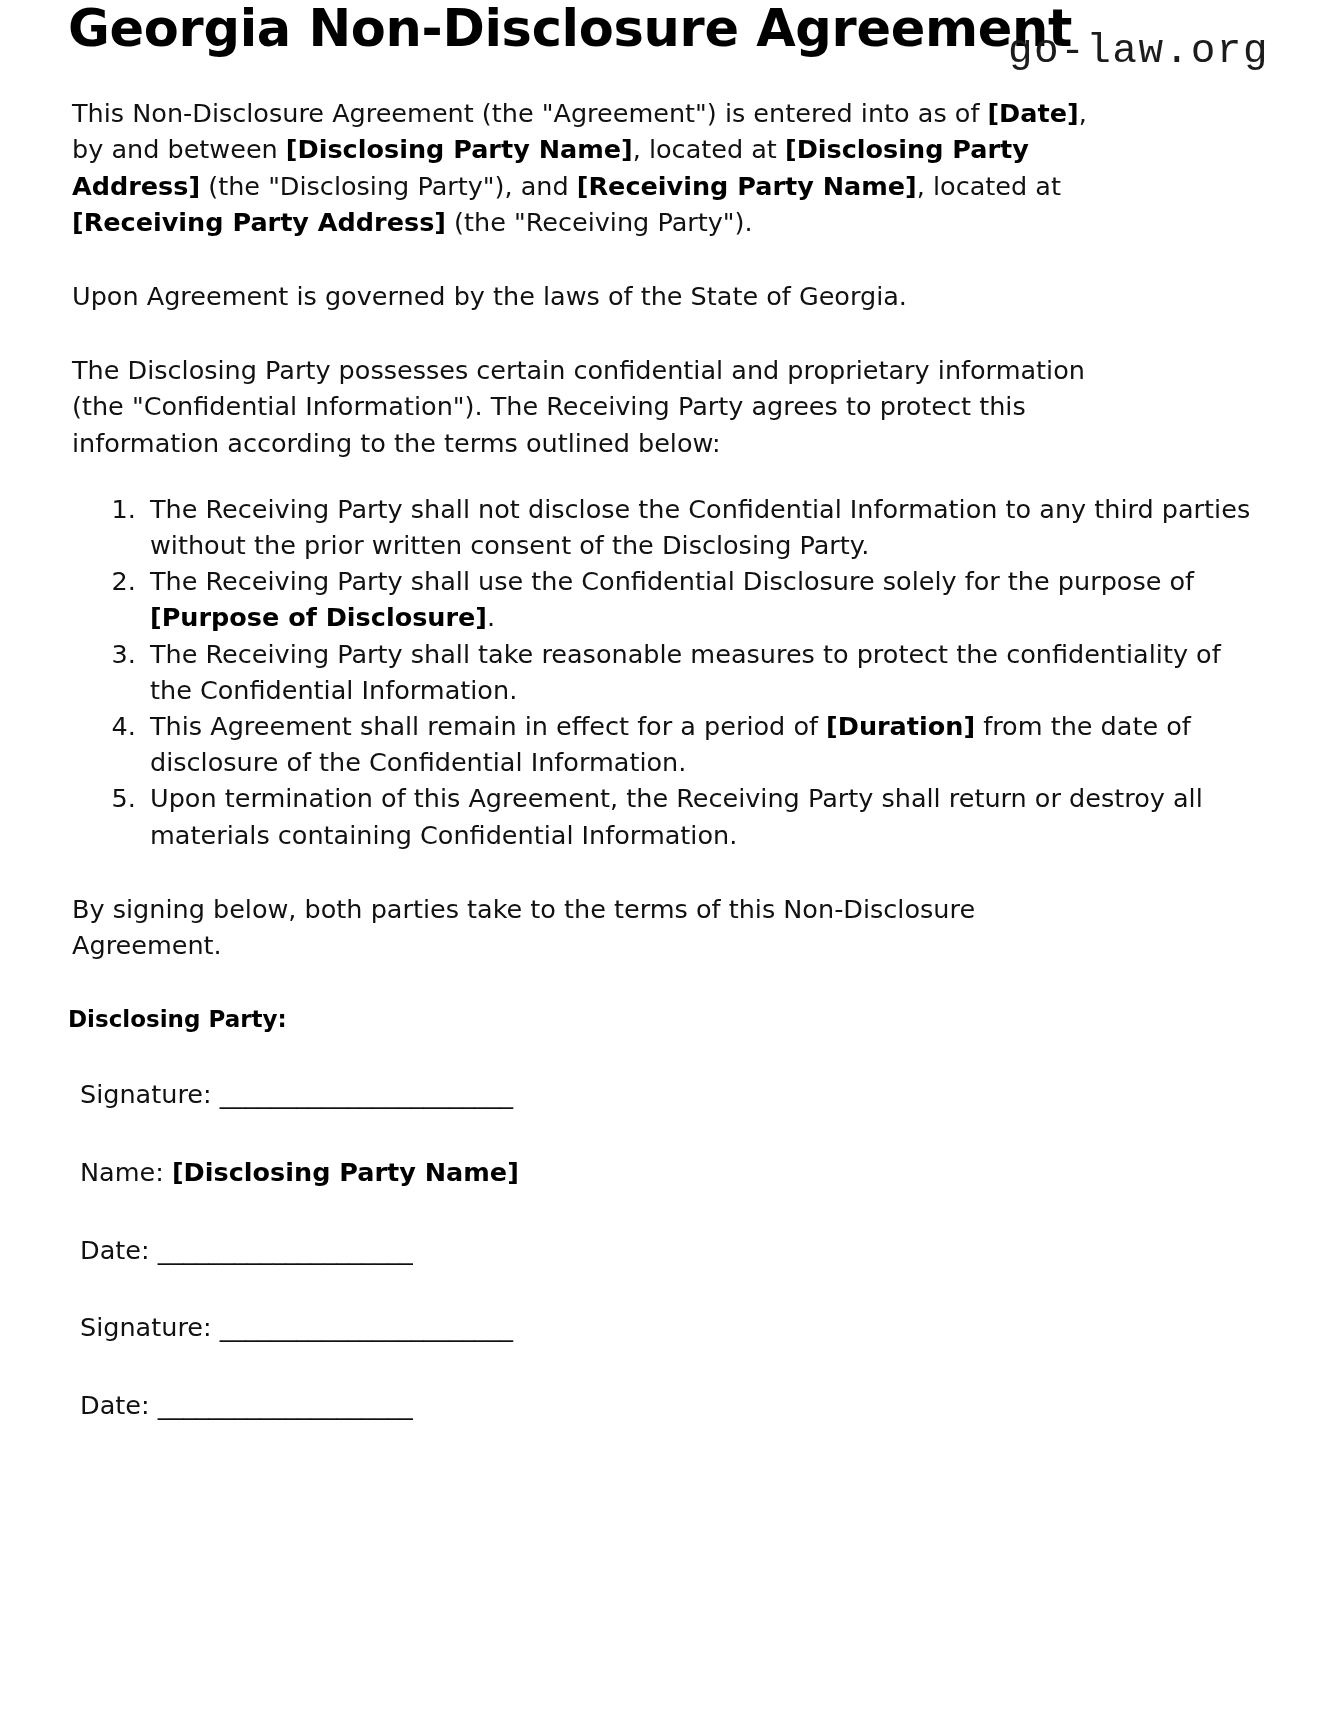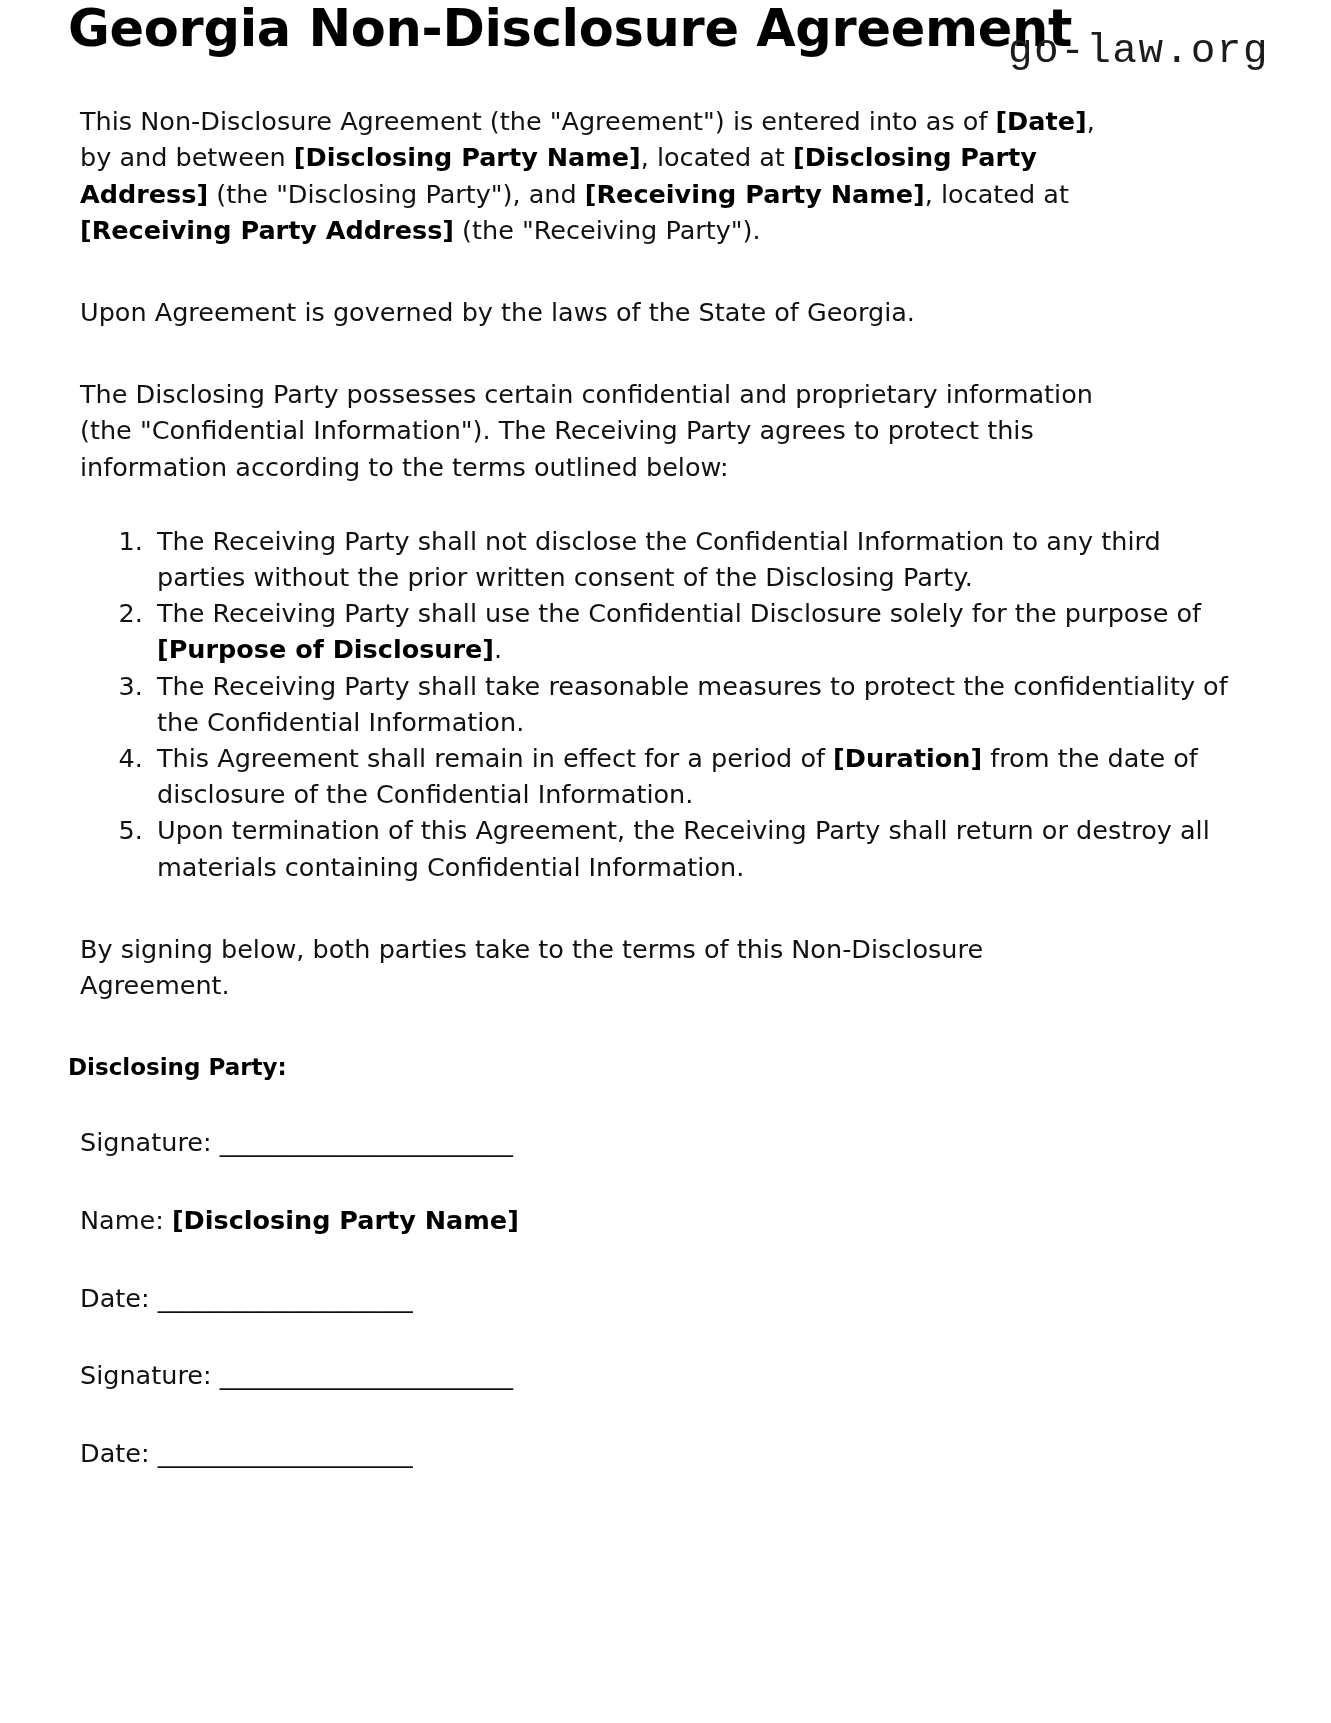--- a/index.html
+++ b/index.html
@@ -35,33 +35,33 @@
   }
   h1.doc-title {
     margin: 0;
     font-size: 51px;
     line-height: 1.12;
     font-weight: bold;
     letter-spacing: -0.3px;
     color: #000;
   }
   p.para {
-    margin: 12px;
+    margin: 4px;
     padding-top: 34px;
     font-size: 25.5px;
     line-height: 1.42;
     color: #111;
     max-width: 1045px;
   }
   b, strong {
     font-weight: bold;
     color: #000;
   }
   ol.terms {
-    margin: 11px;
+    margin: 4px;
     padding: 26px 0 0 72px;
     font-size: 25.5px;
     line-height: 1.42;
     color: #111;
     max-width: 1110px;
   }
   ol.terms > li {
     padding-left: 6px;
     margin-bottom: 0;
   }

